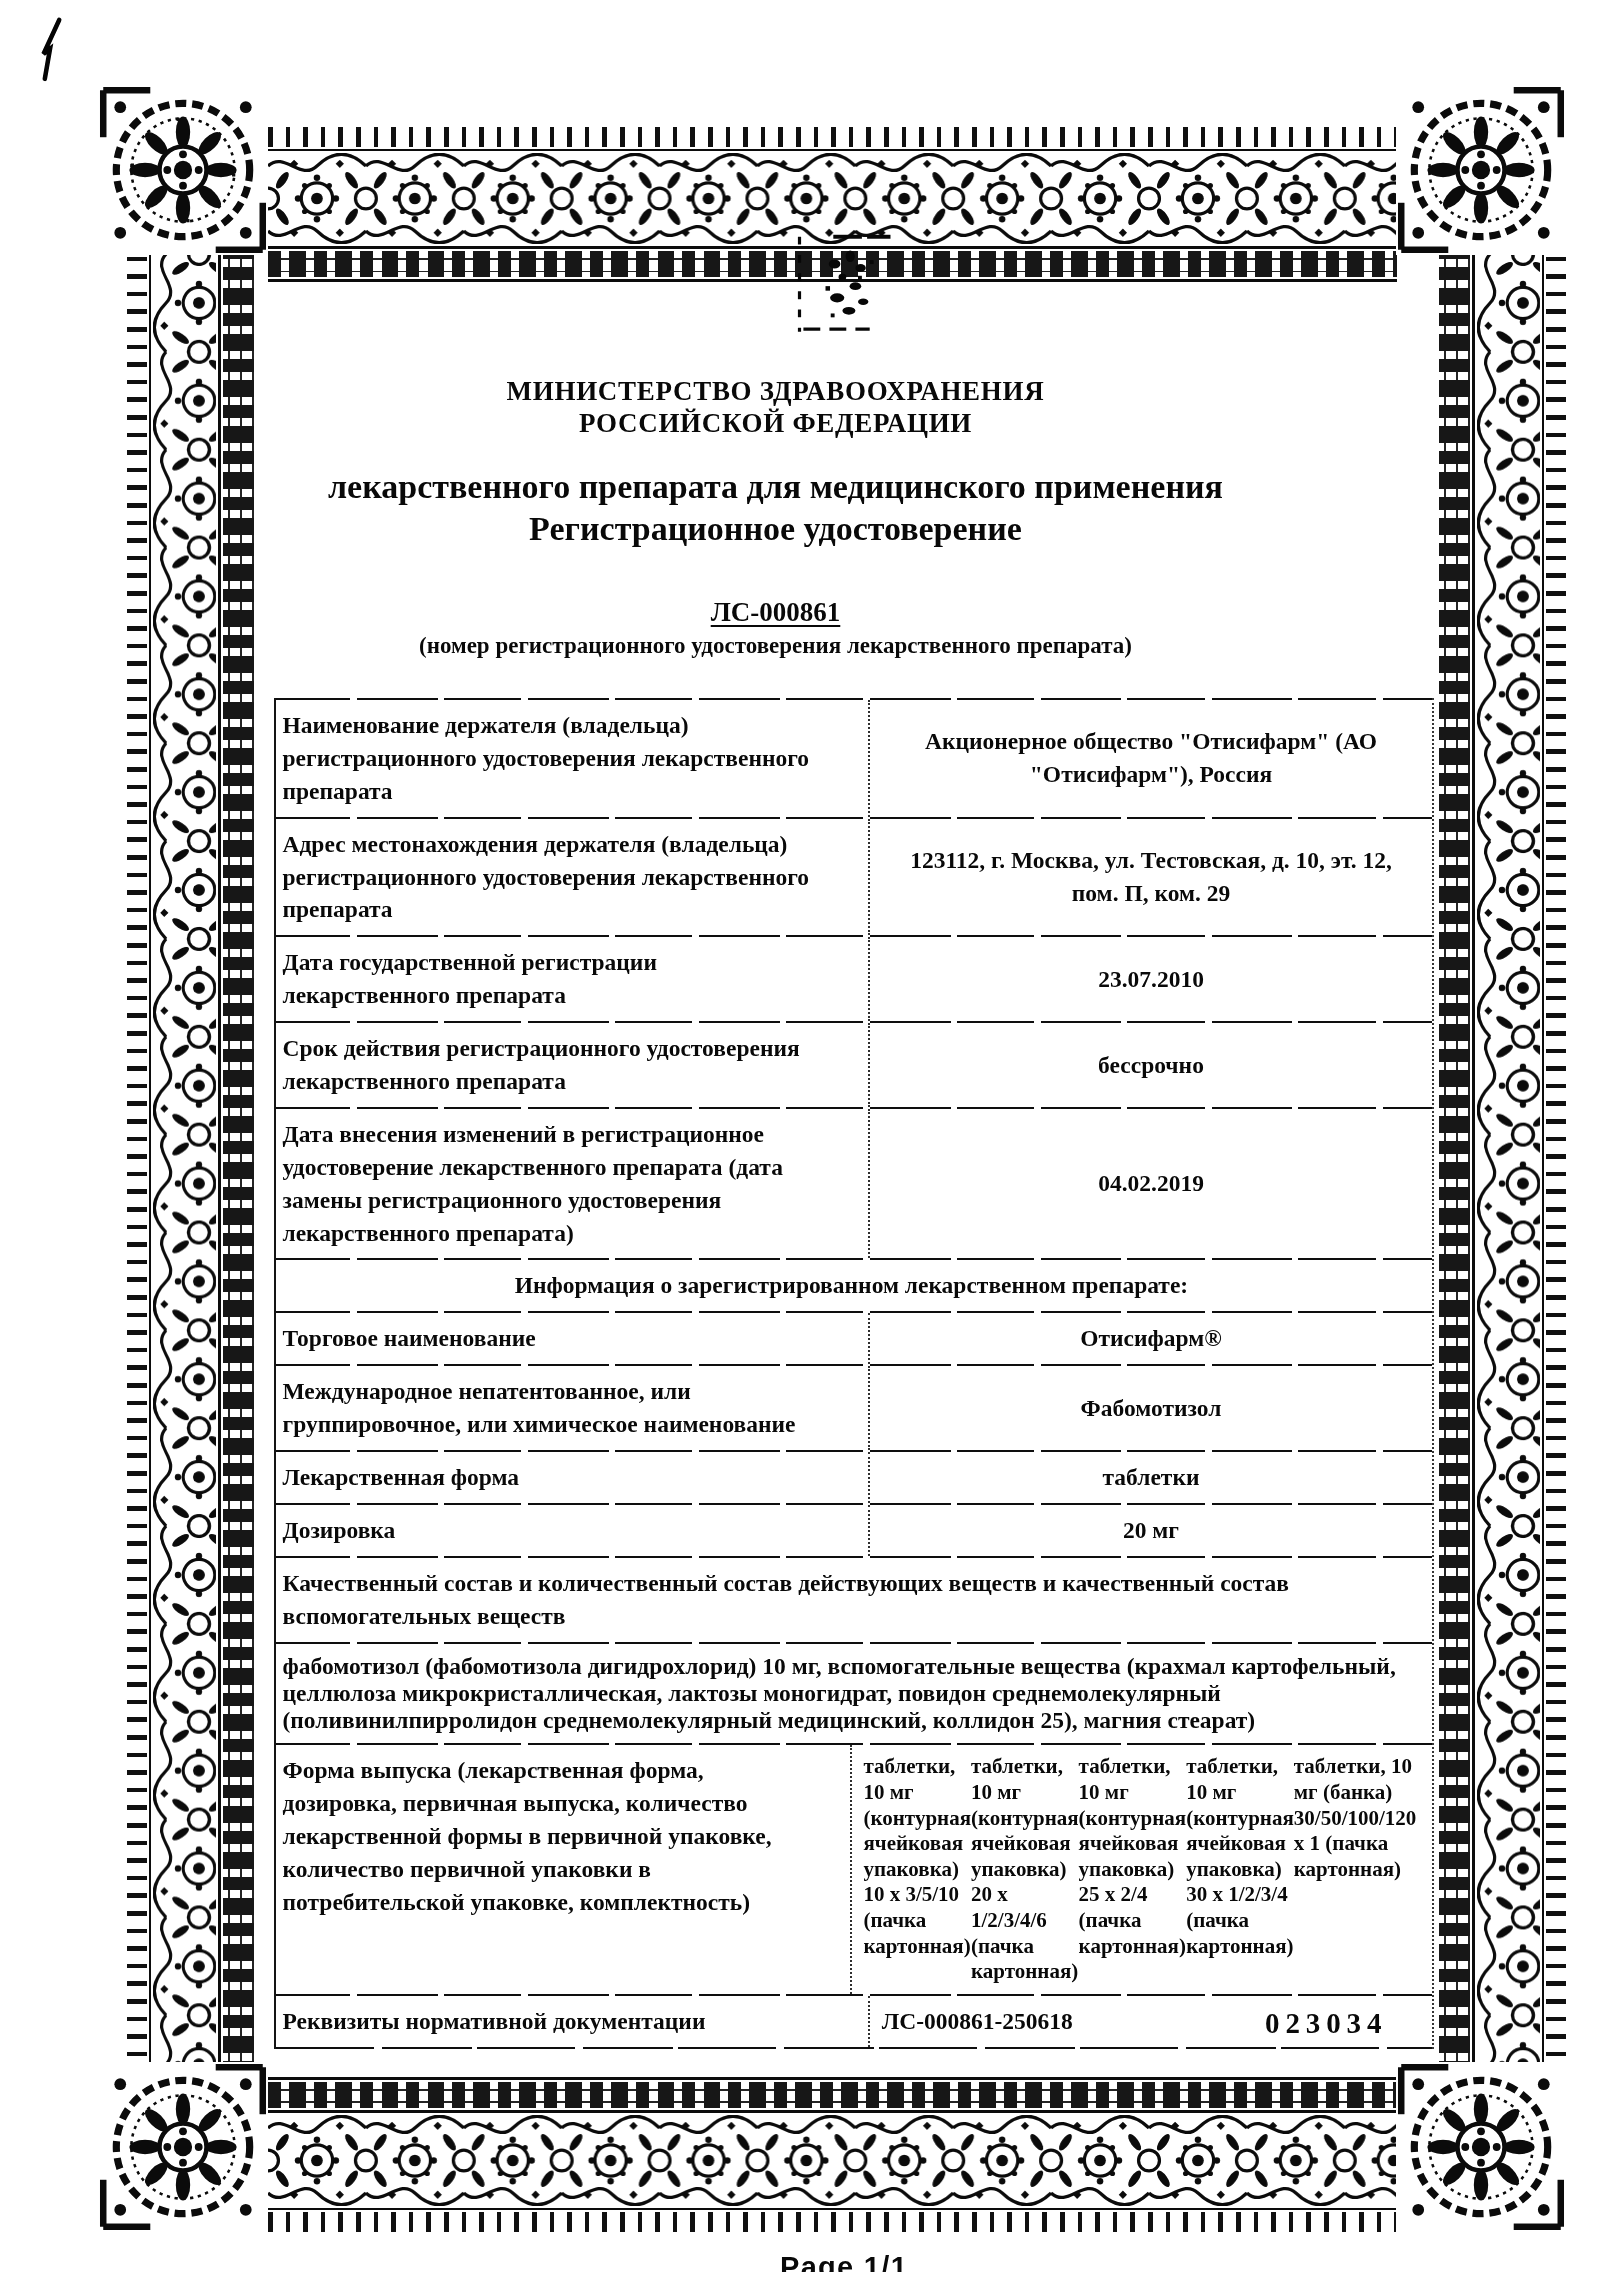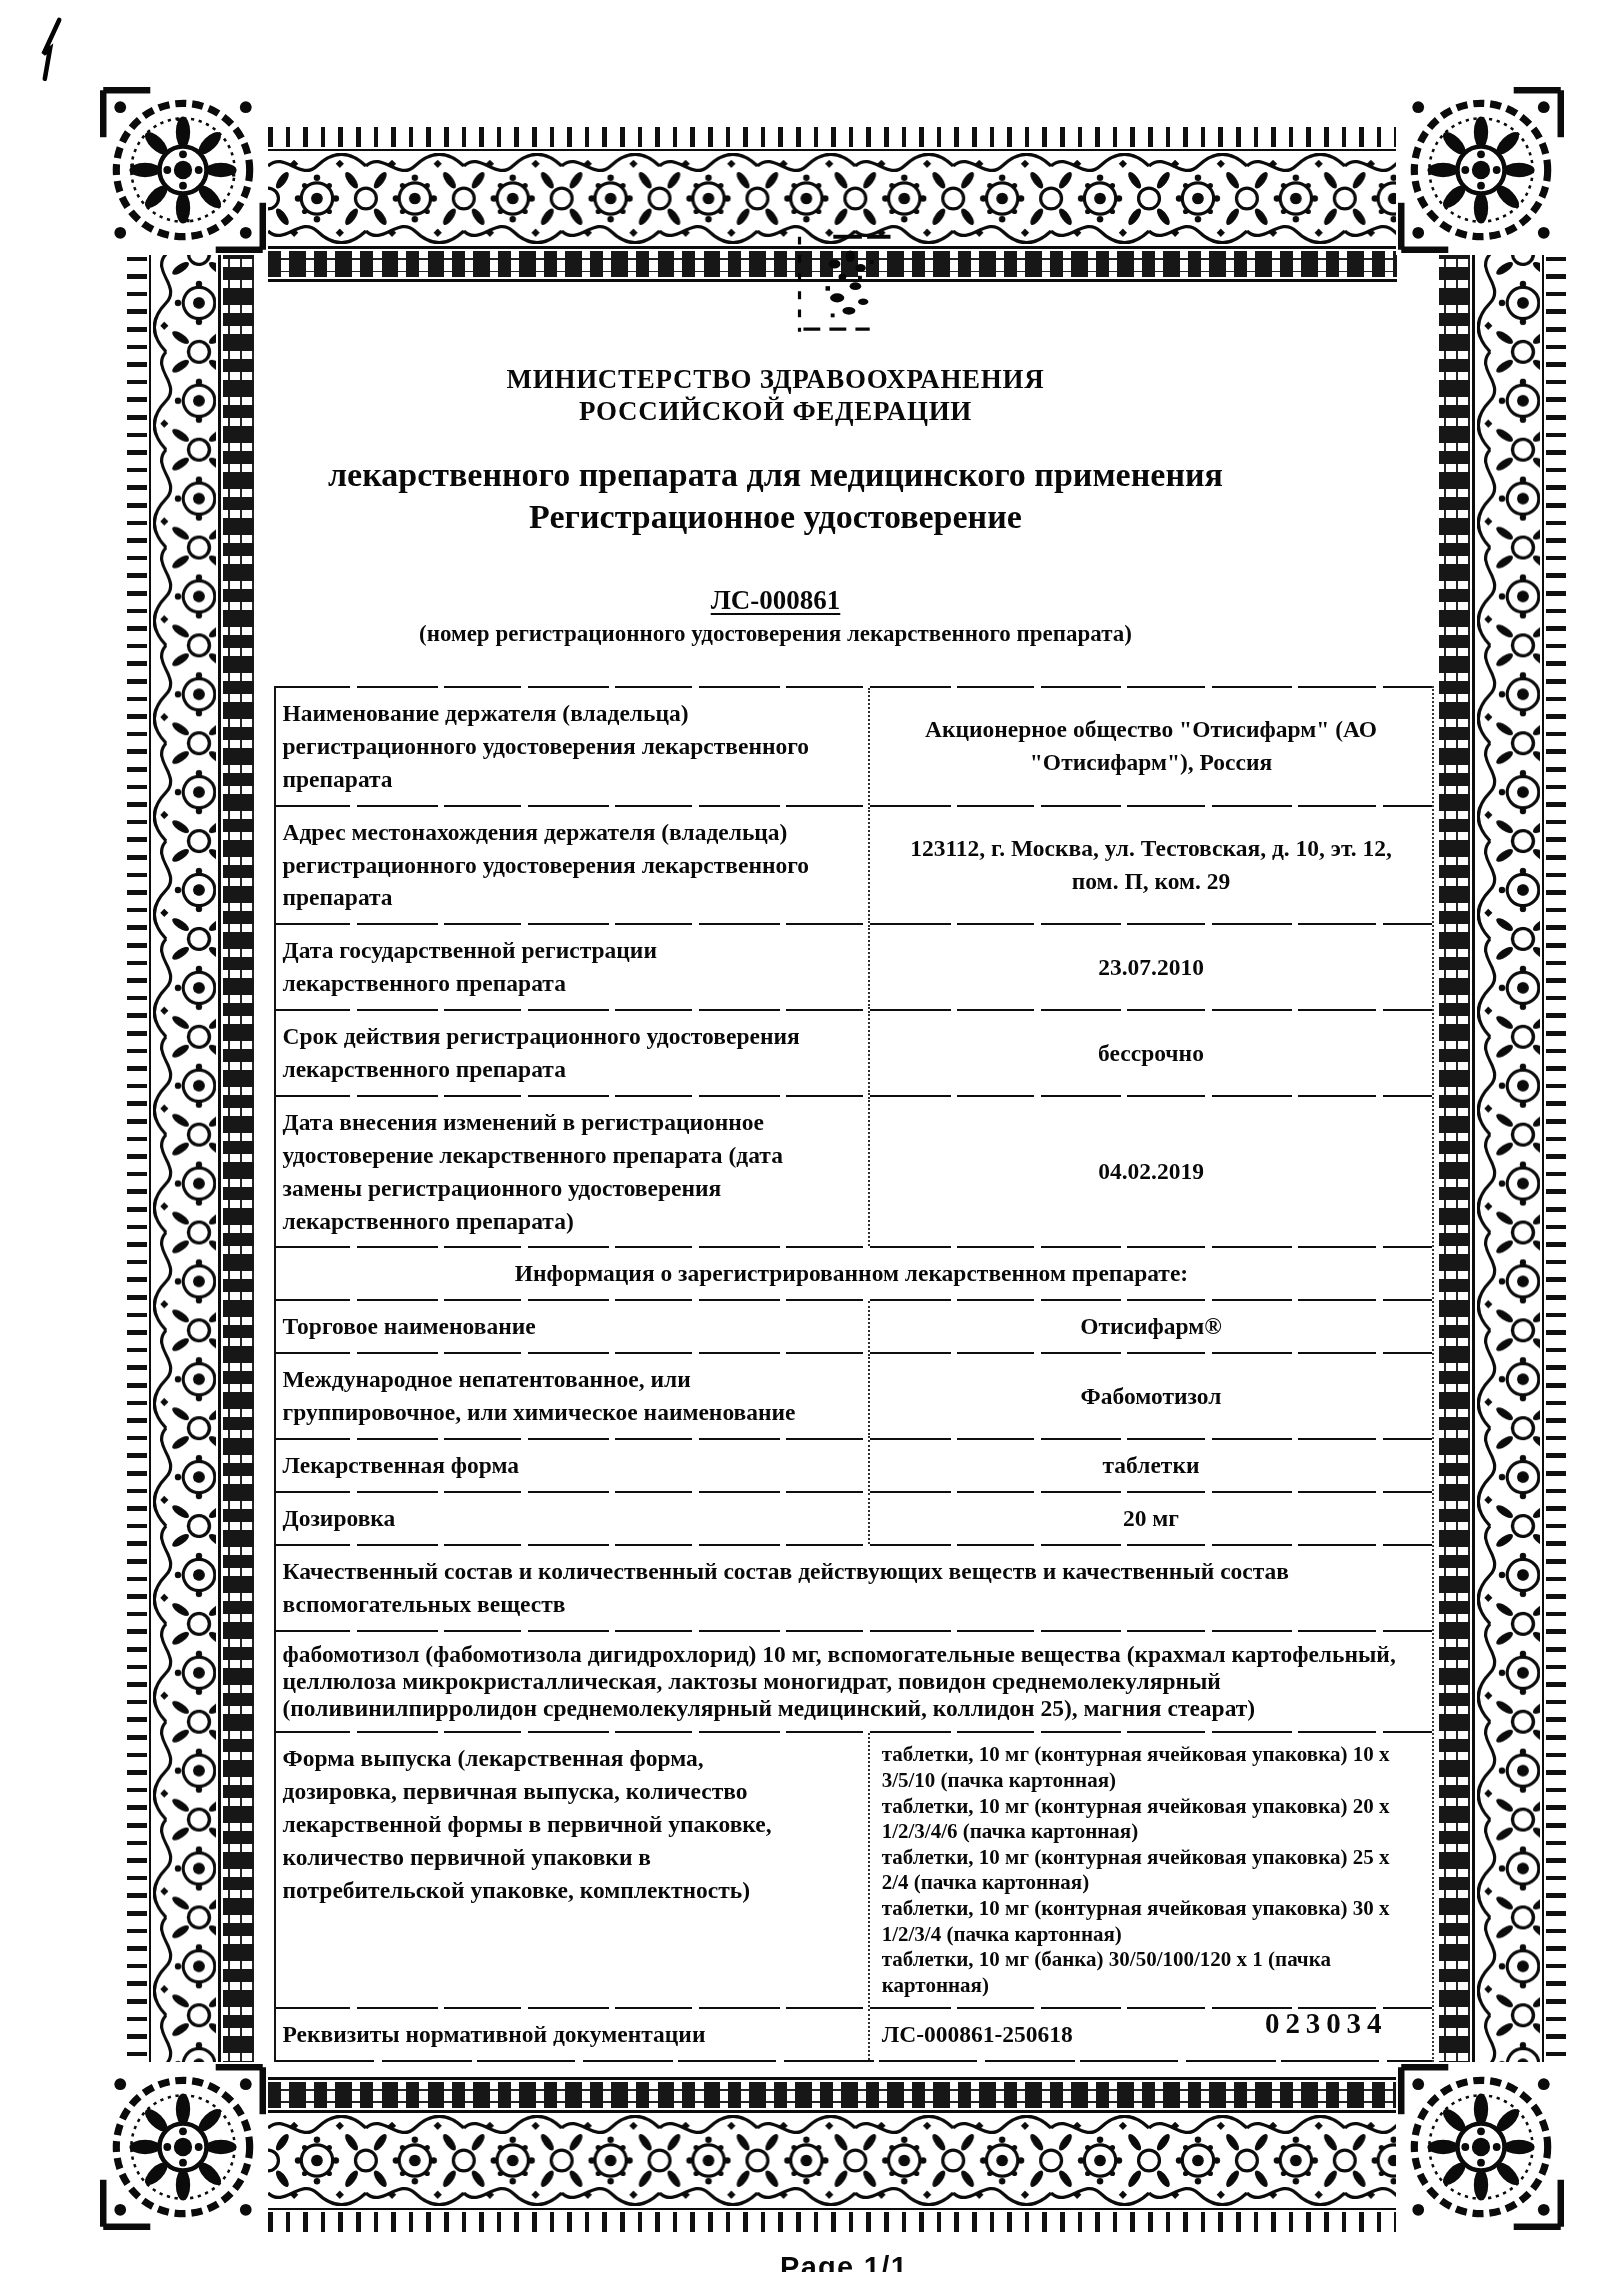--- a/index.html
+++ b/index.html
@@ -31,21 +31,21 @@
   .noise-v{flex:1;background:
       repeating-linear-gradient(0deg,#1d1d1d 0 13px,transparent 13px 21.5px,#1d1d1d 21.5px 38px,transparent 38px 46px),
       repeating-linear-gradient(90deg,transparent 0 4.6px,#2a2a2a 4.6px 6.5px,transparent 6.5px 12.4px);}
   .corner{position:absolute;width:170px;height:170px;background:#fff;}
   .corner svg{width:100%;height:100%;}
   .c-tl{left:98px;top:85px;}   .c-tr{left:1396px;top:85px;}
   .c-bl{left:98px;top:2062px;}  .c-br{left:1396px;top:2062px;}
   .pen-mark{position:absolute;left:29px;top:15.7px;}
   .emblem{position:absolute;left:793px;top:230px;}
   
-  .content{position:absolute;left:0;top:4px;width:1551px;}
+  .content{position:absolute;left:0;top:16px;width:1551px;}
   .ministry{margin-top:359px;text-align:center;font-weight:700;font-size:27px;line-height:1.2;letter-spacing:0.7px;}
   .doc-title{margin-top:26px;text-align:center;font-weight:700;font-size:34px;line-height:1.25;}
   .reg-num{margin-top:46px;text-align:center;font-weight:700;font-size:27px;text-decoration:underline;text-underline-offset:3.9px;}
   .reg-cap{margin-top:5.2px;text-align:center;font-weight:700;font-size:23px;}
   
   .rtable{
     margin:39px 0 0 274px;width:1156px;
     border-left:2.6px solid #1a1a1a;
     border-right:2px dotted #3a3a3a;
     font-size:23.5px;font-weight:700;line-height:1.4;
@@ -53,21 +53,21 @@
   .trow{
     display:flex;
     border-top:2px solid;
     border-image:repeating-linear-gradient(90deg,#141414 0 77px,rgba(20,20,20,0) 77px 84px,#141414 84px 164px,rgba(20,20,20,0) 164px 170px) 3;
     gap:36px;
   }
   .bline{height:2px;background:repeating-linear-gradient(90deg,#141414 0 98px,rgba(20,20,20,0) 98px 106px,#141414 106px 196px,rgba(20,20,20,0) 196px 201px);}
   .cl{width:556px;box-sizing:border-box;padding:9px 17px 9px 6.5px;}
   .cv{flex:1;box-sizing:border-box;border-left:2px dotted #333;
       display:flex;align-items:center;justify-content:center;text-align:center;padding:9px 15.7px;}
-  .cv.left{justify-content:flex-start;text-align:left;align-items:flex-start;flex-direction:column;padding-left:11.7px;}
+  .cv.left{justify-content:flex-start;text-align:left;align-items:flex-start;flex-direction:row;padding-left:11.7px;}
   .full{width:100%;box-sizing:border-box;padding:9px 11.7px 9px 6.5px;}
   .full.center{text-align:center;}
   .par{line-height:1.16;font-size:23.5px;}
   .list-line{display:block;font-size:21px;line-height:1.22;}
   .serial{position:absolute;top:2007px;left:1265px;font-weight:700;font-size:29px;letter-spacing:5.9px;}
   .pagefoot{position:absolute;top:2251px;left:780px;font-family:"Liberation Sans","DejaVu Sans",sans-serif;font-weight:700;font-size:29px;letter-spacing:1.3px;}
 </style>
 </head>
 <body>
 

